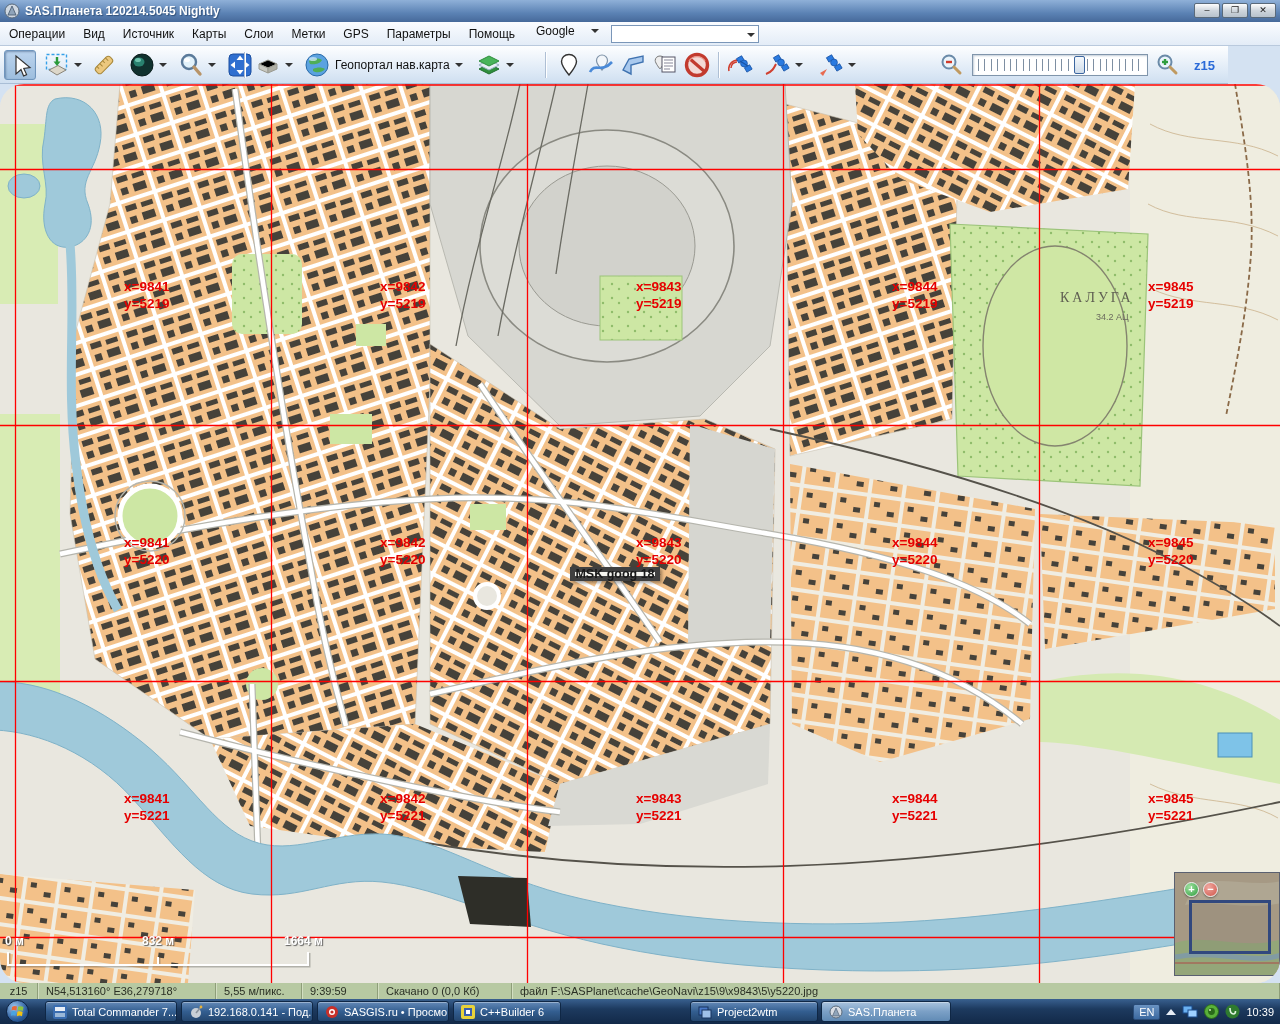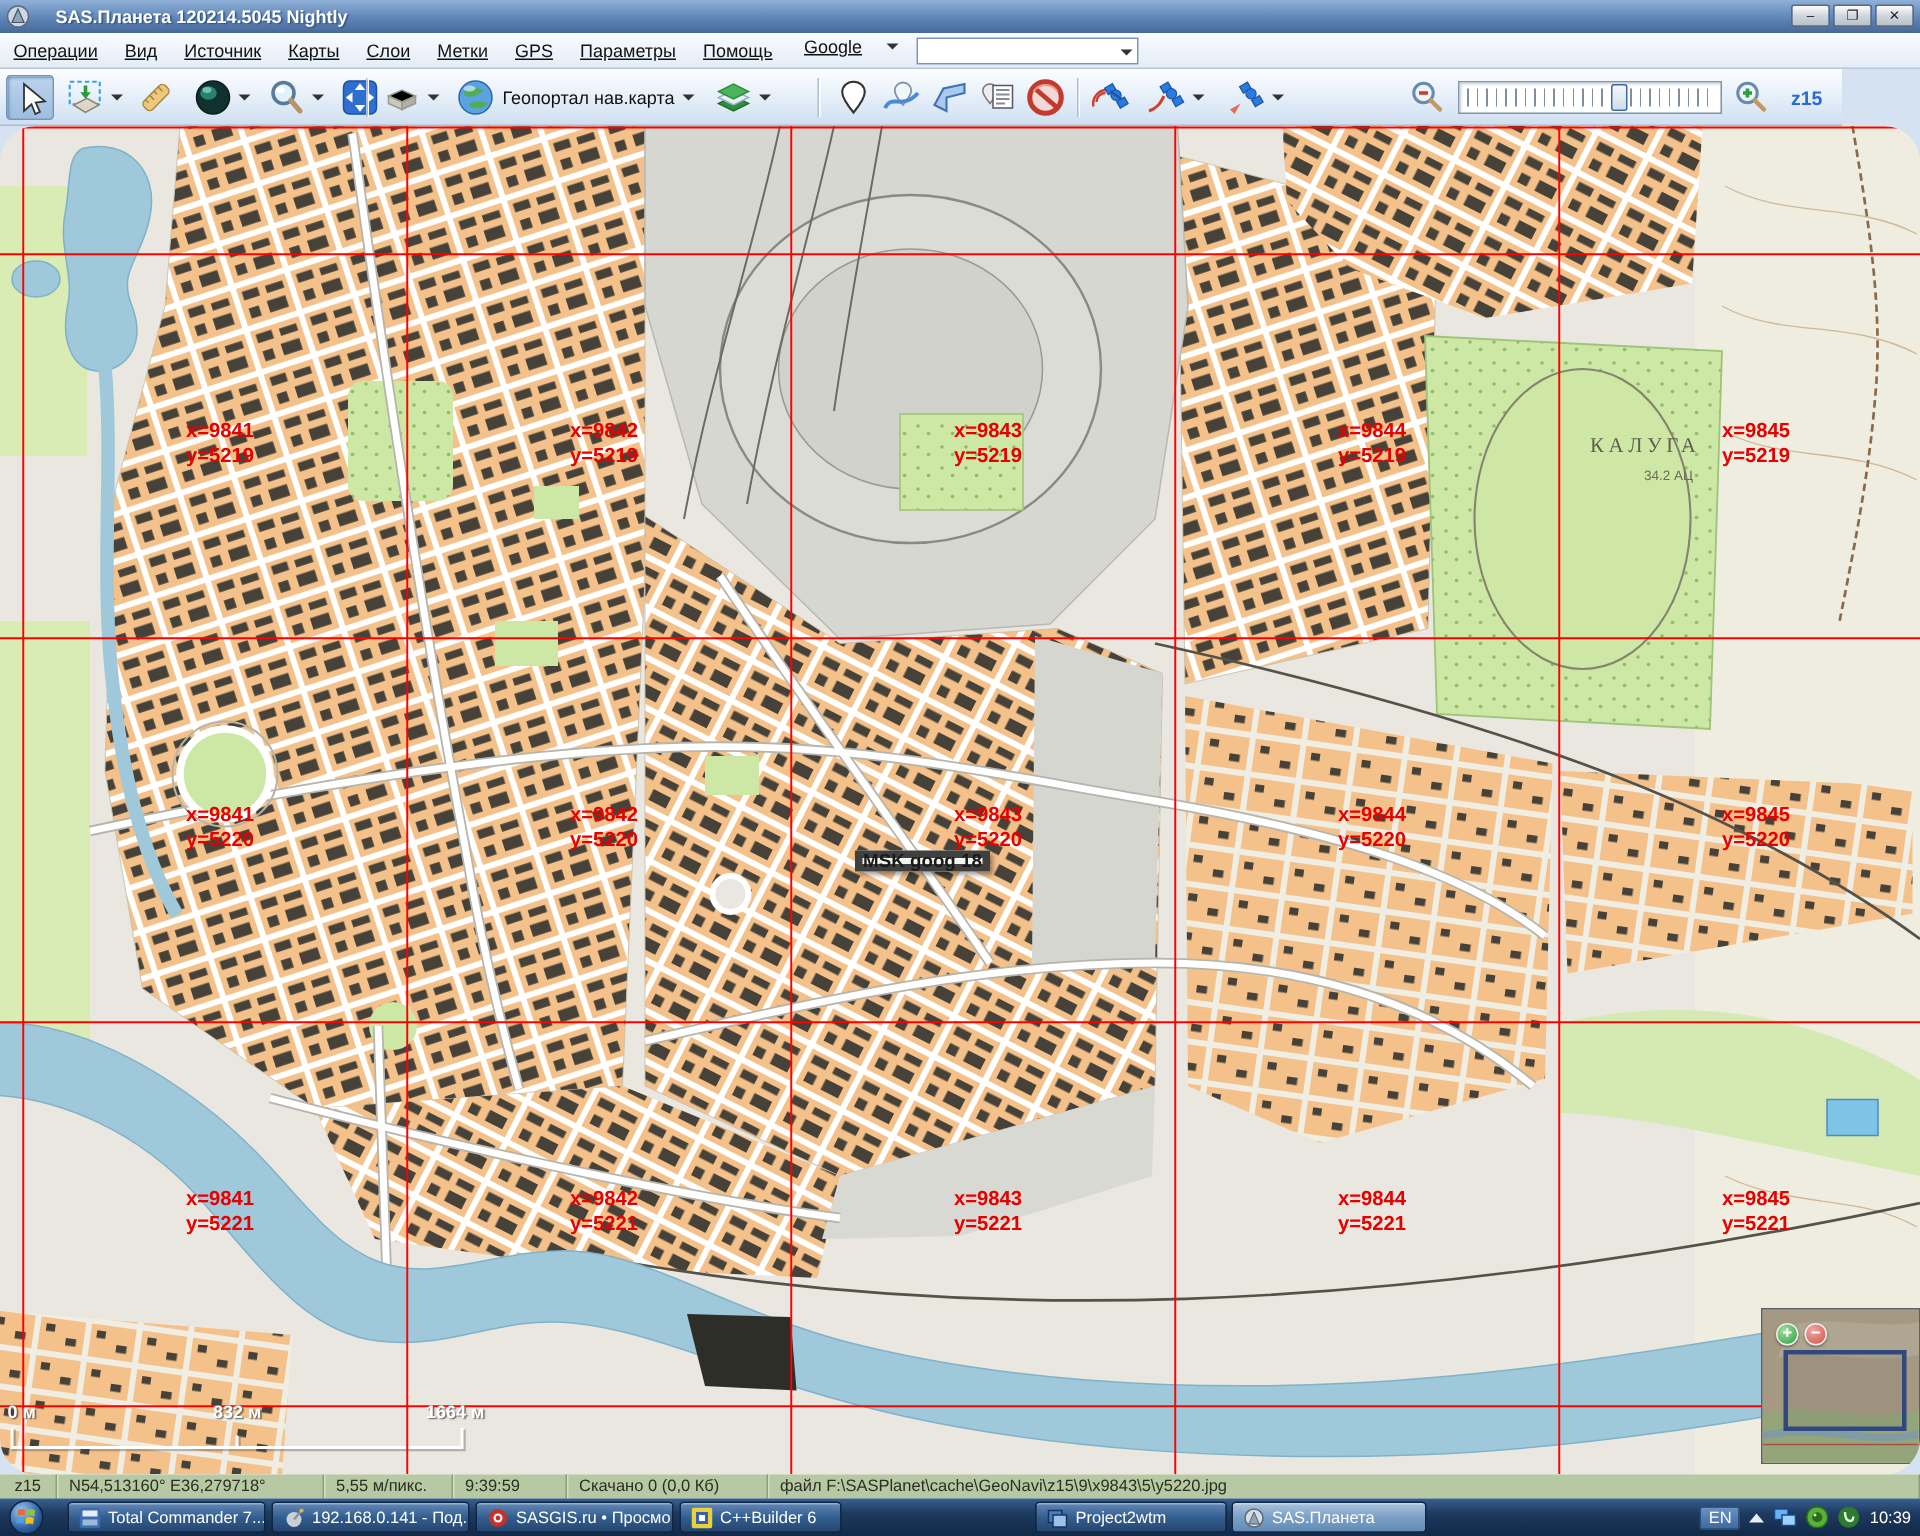--- a/index.html
+++ b/index.html
@@ -2,29 +2,29 @@
 <html><head>
 <meta charset="utf-8">
 <style>
   * { box-sizing: border-box; margin: 0; padding: 0; }
   html,body { width:1280px; height:1024px; overflow:hidden; font-family:"Liberation Sans",sans-serif; }
   #app { position:relative; width:1280px; height:1024px; background:#d4e2f2; }
 
   
   #titlebar { position:absolute; left:0; top:0; width:1280px; height:22px;
     background:linear-gradient(#8fb0d8,#5b82b4 60%,#46699a); display:flex; align-items:center; padding:0 4px; }
-  #title-text { color:#fff; font-size:12px; font-weight:bold; text-shadow:1px 1px 1px #31517a; margin-left:17px; }
+  #title-text { color:#fff; font-size:12px; font-weight:bold; text-shadow:1px 1px 1px #31517a; margin-left:5px; }
   .win-btns { position:absolute; right:4px; top:3px; display:flex; gap:2px; }
   .win-btn { width:26px; height:15px; border:1px solid #5a6a7a; border-radius:2px;
     background:linear-gradient(#fdfdfd,#cfd6dd 50%,#b8c2cc); font-size:9px; line-height:13px; text-align:center; color:#222; }
 
   
   #menubar { position:absolute; left:0; top:22px; width:1280px; height:24px;
     background:linear-gradient(#fafcff,#e3ecf7); border-bottom:1px solid #b9c9dd; display:flex; align-items:center; font-size:12px; color:#111; }
-  .menu-item { padding:4px 9px;text-decoration:underline; }
+  .menu-item { padding:4px 9px; }
   #google-menu { padding:4px 6px 9px 12px; display:flex; align-items:center; gap:16px; }
   .caret { width:0; height:0; border-left:4px solid transparent; border-right:4px solid transparent; border-top:4px solid #333; display:inline-block; }
   #menu-combo { width:148px; height:18px; border:1px solid #7a96b8; background:#fff; margin-left:6px; position:relative; }
   #menu-combo input { width:128px; height:16px; border:none; outline:none; font-size:11px; padding:0 3px; }
   #menu-combo .combo-arrow { position:absolute; right:3px; top:7px; }
 
   
   #toolbar { position:absolute; left:0; top:46px; width:1228px; height:38px;
     background:linear-gradient(#fdfeff,#dde9f6 70%,#cfdff0); border-bottom:1px solid #a9bed6; }
   .tgroup { position:absolute; top:3px; height:32px; display:flex; align-items:center; }

